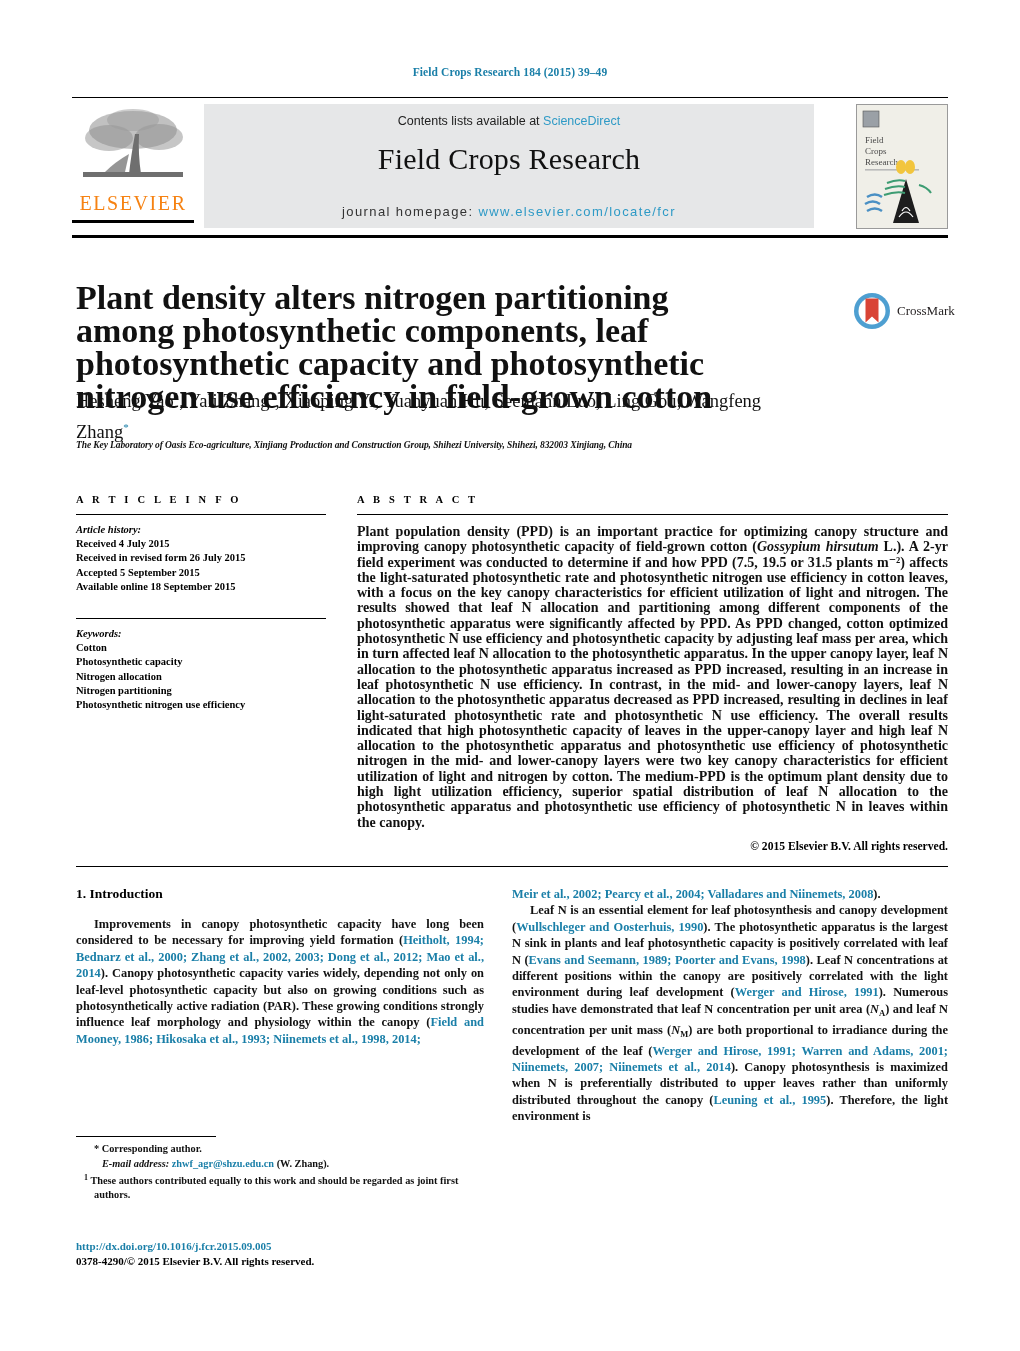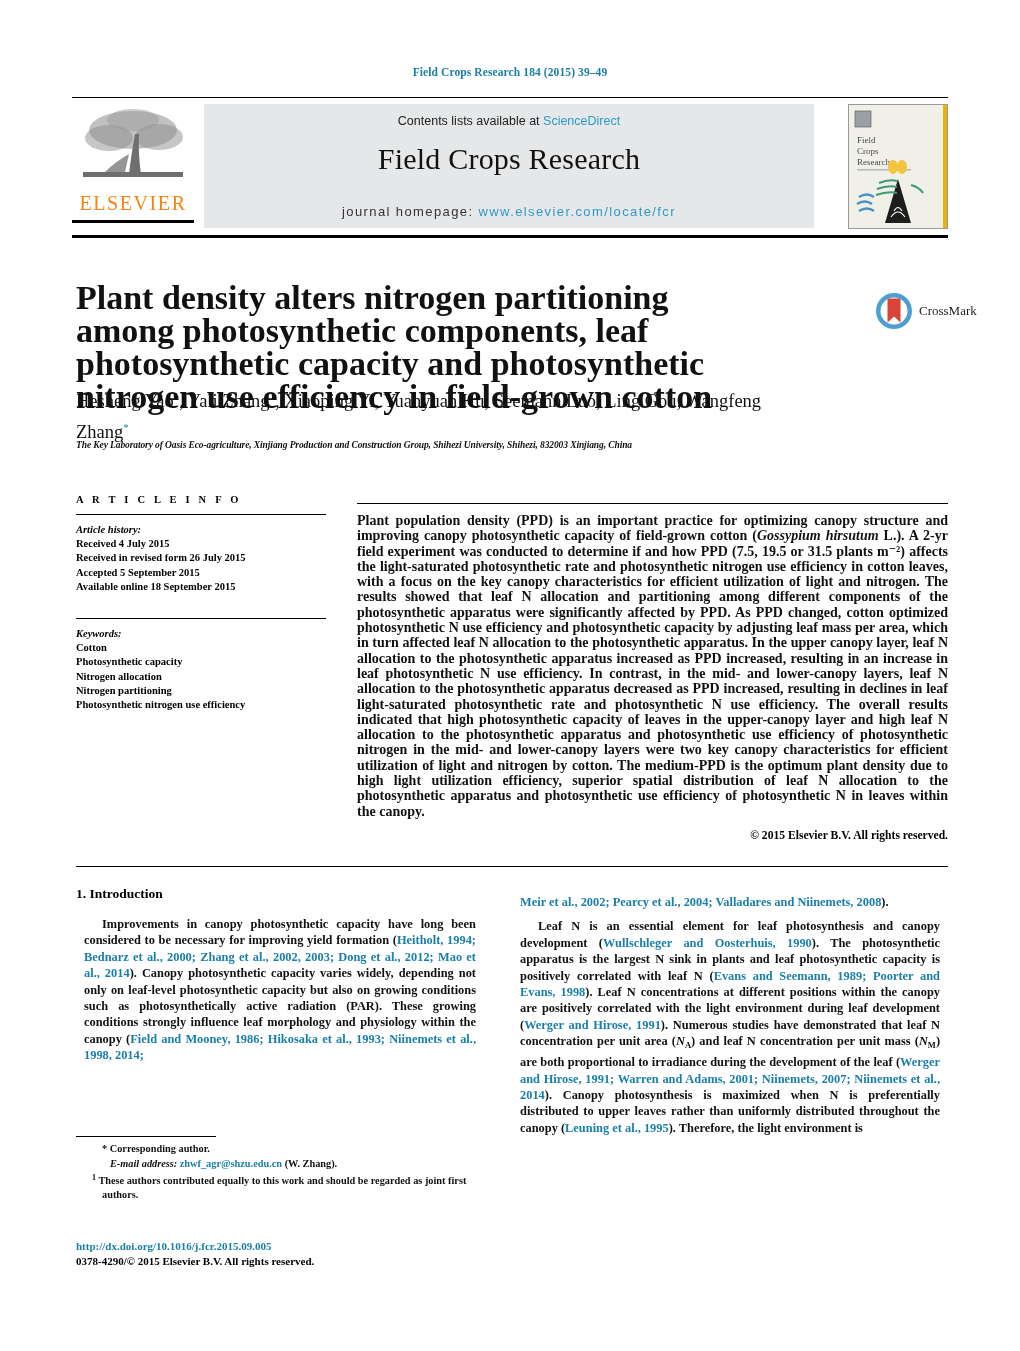--- a/index.html
+++ b/index.html
@@ -91,23 +91,23 @@
   .homepage-line {
     font-family: "Liberation Sans", sans-serif;
     font-size: 13px;
     letter-spacing: 1.4px;
     color: #333;
   }
   .homepage-line .url { color: #2e9ac6; }
   .cover-thumb {
     position: absolute;
     right: 0; top: 6px;
-    width: 100px; height: 125px;
+    width: 92px; height: 125px;
     border: 1px solid #9a9a9a;
-    background: #eab308;
+    background: #1d4ed8;
     box-sizing: border-box;
     overflow: hidden;
   }
   .masthead-bottom-rule {
     position: absolute;
     left: 0; top: 137px; width: 876px; height: 3px; background: #000;
   }
 
   
   .title {
@@ -134,21 +134,21 @@
     left: 76px; top: 440px;
     width: 820px;
     font-size: 9.5px;
     font-style: italic;
     font-weight: bold;
     color: #111;
     letter-spacing: -0.1px;
   }
   .crossmark {
     position: absolute;
-    right: 46px; top: 283px;
+    right: 68px; top: 283px;
     width: 108px; height: 56px;
     display: flex; align-items: center; gap: 5px; text-align: right;
   }
   .crossmark-label {
     font-family: "Liberation Serif", serif;
     font-size: 13px;
     color: #231f20;
   }
 
   
@@ -201,42 +201,42 @@
   .h-sec {
     font-family: "Liberation Serif", serif;
     font-size: 13.5px;
     font-weight: bold;
     margin: 0 0 14px 0;
   }
   .p-body {
     font-size: 12.4px;
     line-height: 16.4px;
     text-align: justify;
-    margin: 8px;
+    margin: 0;
     font-weight: bold;
     color: #111;
   }
   .p-body.indent { text-indent: 18px; }
   .p-body i { font-style: italic; }
   .p-body sub { font-size: 8.5px; }
 
   
   .footnote-rule {
     position: absolute;
     left: 76px; top: 1136px; width: 140px; height: 1px; background: #000;
   }
   .footnotes {
     position: absolute;
     left: 76px; top: 1142px; width: 410px;
     font-size: 10.3px;
     line-height: 13.6px;
     font-weight: bold;
     color: #111;
   }
-  .footnotes .fn { margin-bottom: 1px; margin-left: 8px; }
+  .footnotes .fn { margin-bottom: 1px; }
   .footnotes .ind { padding-left: 18px; text-indent: -10px; }
   .footnotes i { font-style: italic; }
   .doi-block {
     position: absolute;
     left: 76px; top: 1239px; width: 420px;
     font-size: 11px;
     line-height: 15px;
     font-weight: bold;
   }
   .doi-block .doi { color: #1a7fa8; }
@@ -341,20 +341,21 @@
       <div class="hdr">Keywords:</div>
       <div>Cotton</div>
       <div>Photosynthetic capacity</div>
       <div>Nitrogen allocation</div>
       <div>Nitrogen partitioning</div>
       <div>Photosynthetic nitrogen use efficiency</div>
     </div>
   </div>
 
   <div class="col-abs">
+    <div class="sec-label">A B S T R A C T</div>
     <hr class="hr-thin wide">
     <div class="abs-body"><span>Plant population density (PPD) is an important practice for optimizing canopy structure and improving canopy photosynthetic capacity of field-grown cotton (</span><i>Gossypium hirsutum</i><span> L.). A 2-yr field experiment was conducted to determine if and how PPD (7.5, 19.5 or 31.5 plants m⁻²) affects the light-saturated photosynthetic rate and photosynthetic nitrogen use efficiency in cotton leaves, with a focus on the key canopy characteristics for efficient utilization of light and nitrogen. The results showed that leaf N allocation and partitioning among different components of the photosynthetic apparatus were significantly affected by PPD. As PPD changed, cotton optimized photosynthetic N use efficiency and photosynthetic capacity by adjusting leaf mass per area, which in turn affected leaf N allocation to the photosynthetic apparatus. In the upper canopy layer, leaf N allocation to the photosynthetic apparatus increased as PPD increased, resulting in an increase in leaf photosynthetic N use efficiency. In contrast, in the mid- and lower-canopy layers, leaf N allocation to the photosynthetic apparatus decreased as PPD increased, resulting in declines in leaf light-saturated photosynthetic rate and photosynthetic N use efficiency. The overall results indicated that high photosynthetic capacity of leaves in the upper-canopy layer and high leaf N allocation to the photosynthetic apparatus and photosynthetic use efficiency of photosynthetic nitrogen in the mid- and lower-canopy layers were two key canopy characteristics for efficient utilization of light and nitrogen by cotton. The medium-PPD is the optimum plant density due to high light utilization efficiency, superior spatial distribution of leaf N allocation to the photosynthetic apparatus and photosynthetic use efficiency of photosynthetic N in leaves within the canopy.</span></div>
     <div class="copyright">© 2015 Elsevier B.V. All rights reserved.</div>
   </div>
 
   <div class="body-rule"></div>
 
   <div class="col-left">
     <div class="h-sec">1.  Introduction</div>
     <p class="p-body indent"><span>Improvements in canopy photosynthetic capacity have long been considered to be necessary for improving yield formation (</span><span class="cite">Heitholt, 1994; Bednarz et al., 2000; Zhang et al., 2002, 2003; Dong et al., 2012; Mao et al., 2014</span><span>). Canopy photosynthetic capacity varies widely, depending not only on leaf-level photosynthetic capacity but also on growing conditions such as photosynthetically active radiation (PAR). These growing conditions strongly influence leaf morphology and physiology within the canopy (</span><span class="cite">Field and Mooney, 1986; Hikosaka et al., 1993; Niinemets et al., 1998, 2014;</span></p>

